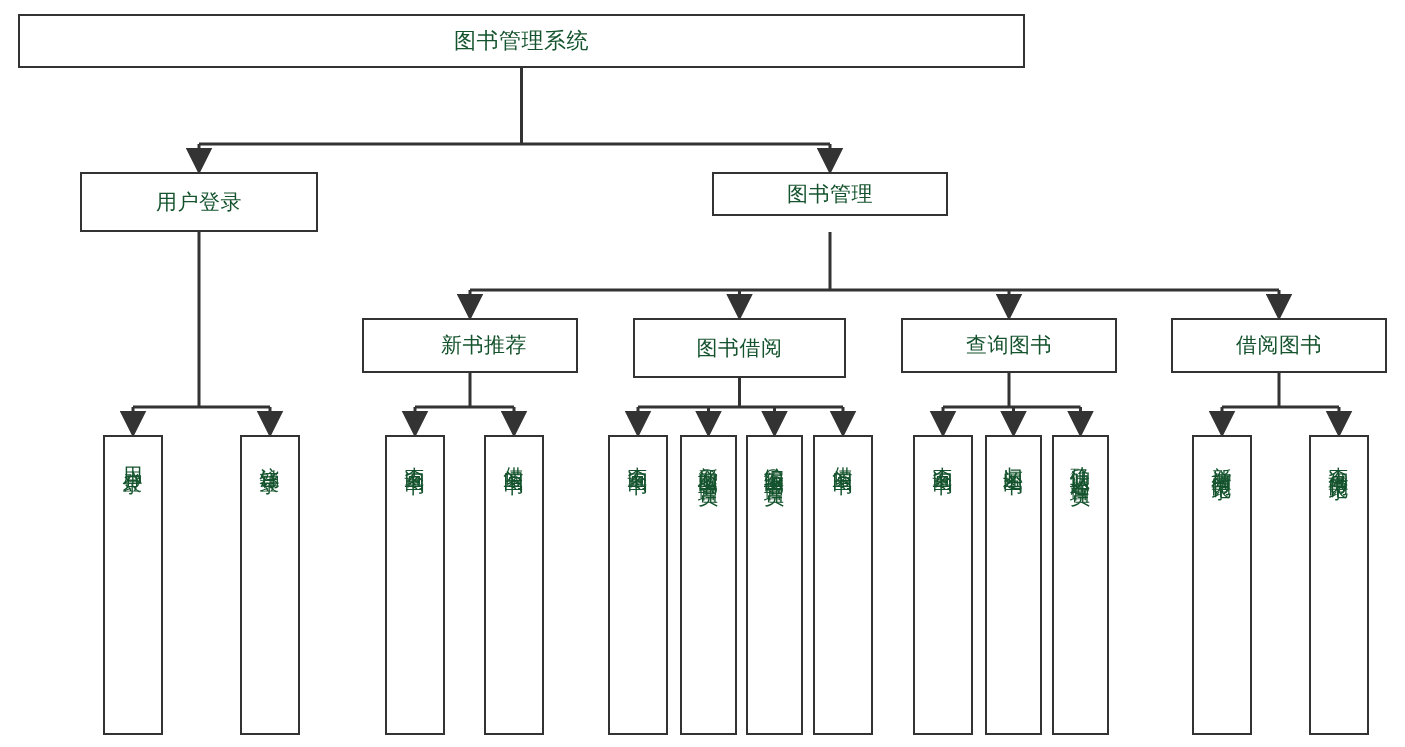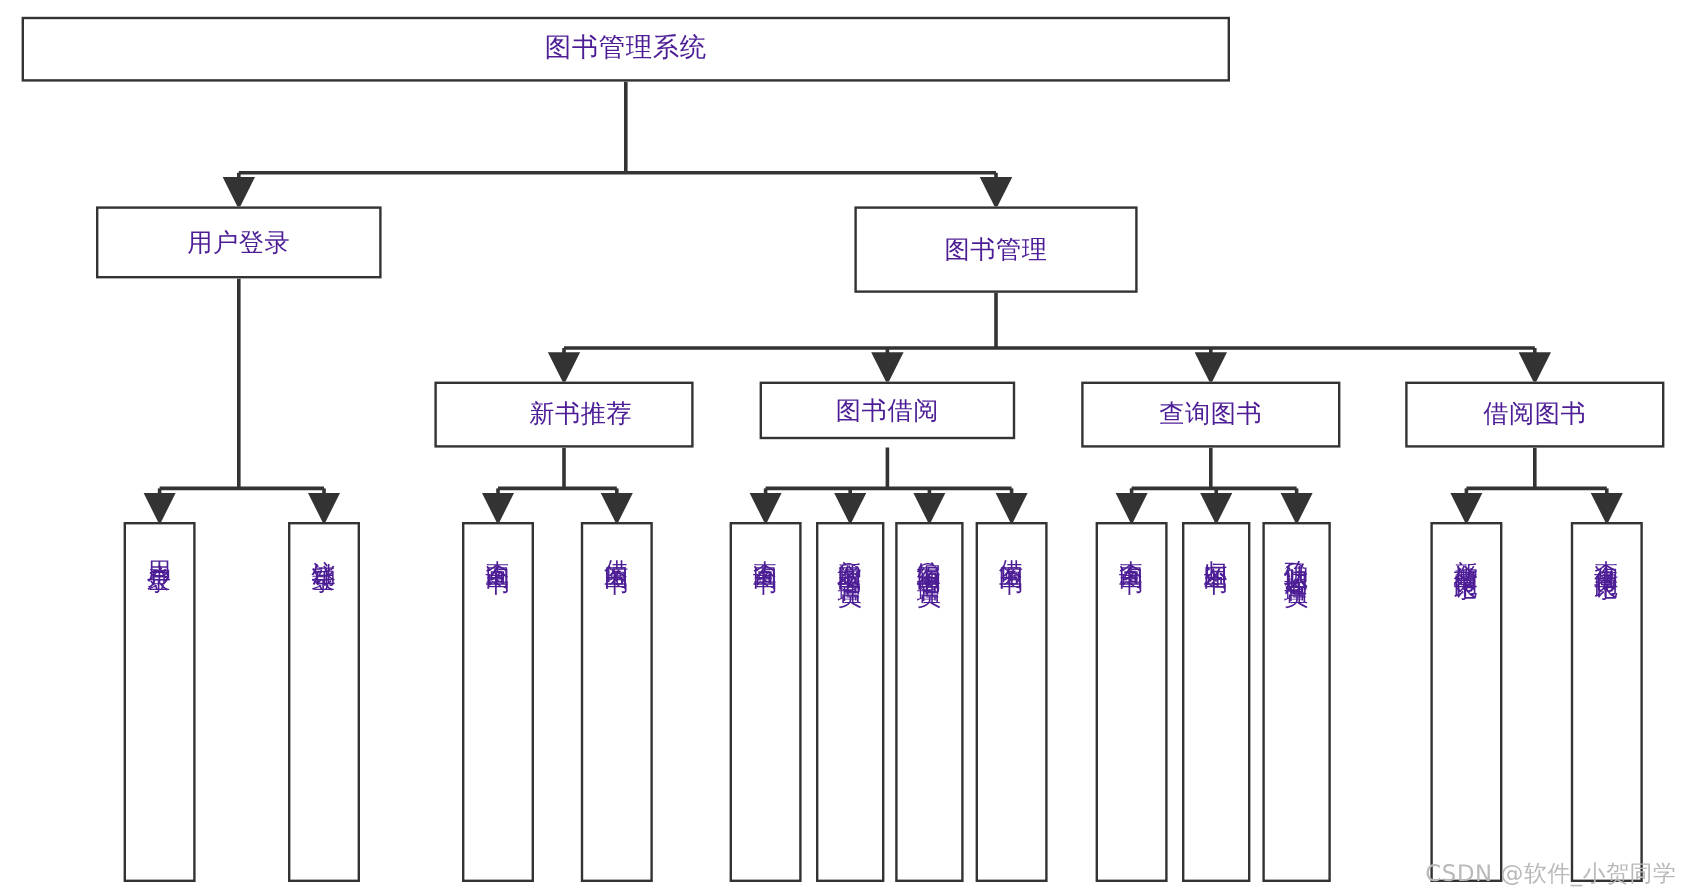--- a/index.html
+++ b/index.html
@@ -30,21 +30,21 @@
     position: absolute;
     box-sizing: border-box;
     background: #ffffff;
     border: 2px solid #333333;
     display: flex;
     align-items: center;
     justify-content: center;
     z-index: 2;
   }
   .node-label {
-    color: #4c1d95;
+    color: #14532d;
     font-size: 21px;
     line-height: 1.18;
     letter-spacing: 0.5px;
     white-space: nowrap;
     text-align: center;
   }
   .node.leaf {
     align-items: flex-start;
     padding-top: 14px;
   }
@@ -111,27 +111,27 @@
       </g>
   </svg>
 
   <div id="nodes-layer">
       <div class="node root" style="left: 18px; top: 14px; width: 1007px; height: 54px;">
         <span class="node-label">图书管理系统</span>
       </div>
       <div class="node" style="left: 80px; top: 172px; width: 238px; height: 60px;">
         <span class="node-label">用户登录</span>
       </div>
-      <div class="node" style="left: 712px; top: 172px; width: 236px; height: 72px;">
+      <div class="node" style="left: 712px; top: 172px; width: 236px; height: 44px;">
         <span class="node-label">图书管理</span>
       </div>
       <div class="node" style="left: 362px; top: 318px; width: 216px; height: 55px; padding-left: 28px;">
         <span class="node-label">新书推荐</span>
       </div>
-      <div class="node" style="left: 633px; top: 318px; width: 213px; height: 48px;">
+      <div class="node" style="left: 633px; top: 318px; width: 213px; height: 60px;">
         <span class="node-label">图书借阅</span>
       </div>
       <div class="node" style="left: 901px; top: 318px; width: 216px; height: 55px;">
         <span class="node-label">查询图书</span>
       </div>
       <div class="node" style="left: 1171px; top: 318px; width: 216px; height: 55px;">
         <span class="node-label">借阅图书</span>
       </div>
       <div class="node leaf" style="left: 103px; top: 435px; width: 60px; height: 300px;">
         <span class="node-label">用户登录</span>
@@ -167,14 +167,13 @@
         <span class="node-label">确认归还（管理员）</span>
       </div>
       <div class="node leaf" style="left: 1192px; top: 435px; width: 60px; height: 300px;">
         <span class="node-label">新增借阅记录</span>
       </div>
       <div class="node leaf" style="left: 1309px; top: 435px; width: 60px; height: 300px;">
         <span class="node-label">查询借阅记录</span>
       </div>
     </div>
 
-  <div id="watermark">CSDN @软件_小贺同学</div>
 </div>
 
 </body></html>

